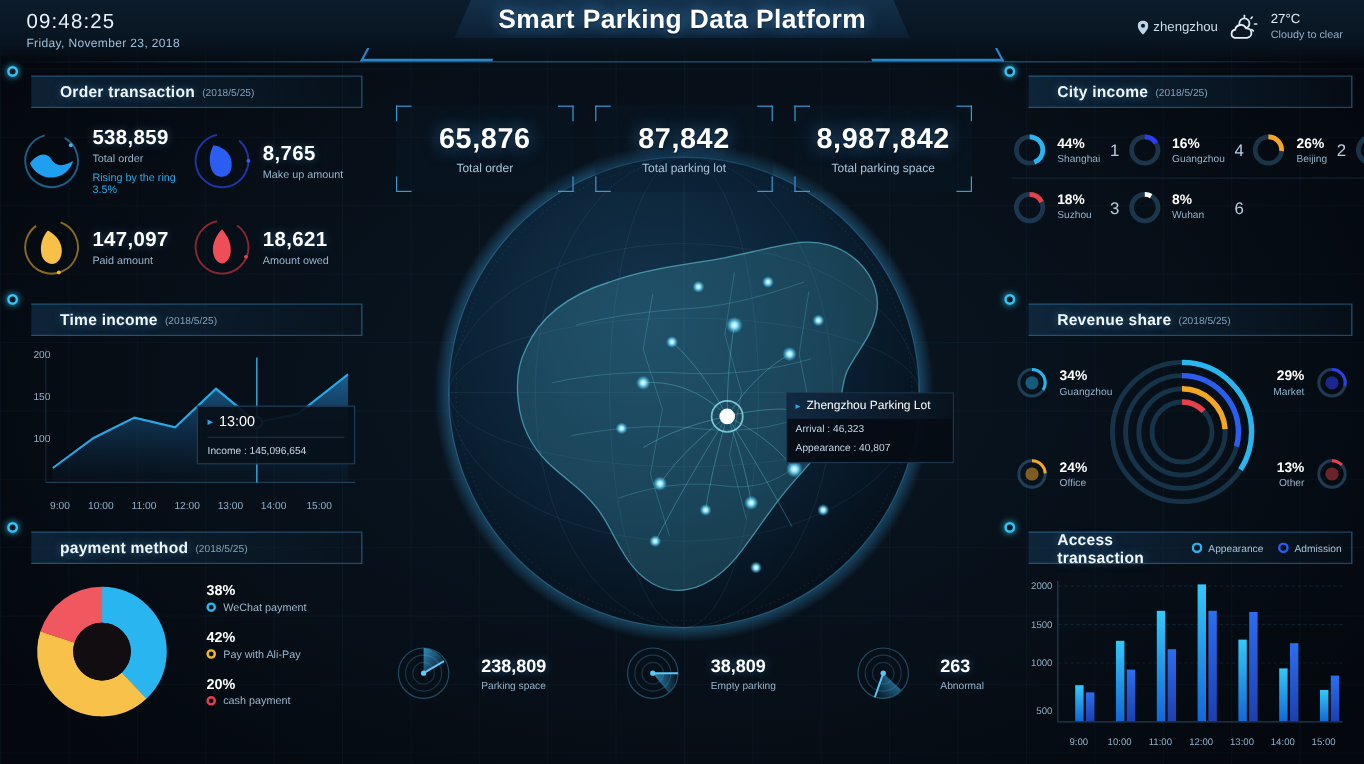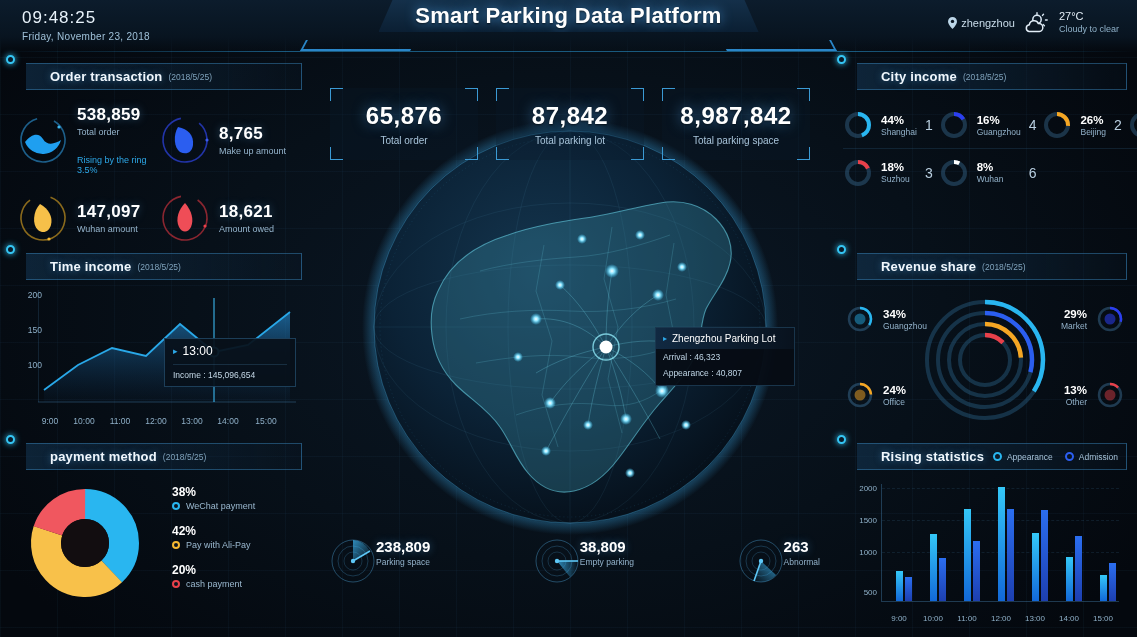--- a/index.html
+++ b/index.html
@@ -82,21 +82,21 @@
   .panel-head .pdate { font-size: 8.5px; color: #7fa2bb; margin-left: 6px; }
 
   
   #order-panel { left: 12px; top: 63px; width: 290px; }
   .order-grid { display: grid; grid-template-columns: 1fr 1fr; row-gap: 18px; margin-top: 15px; padding-left: 6px; }
   .stat { display: flex; align-items: center; gap: 9px; }
   .ringfig { position: relative; width: 50px; height: 50px; flex: 0 0 50px; }
   .stat .num { font-size: 17px; font-weight: bold; color: #fff; letter-spacing: .3px;
     text-shadow: 0 0 8px rgba(110,190,255,.35); }
   .stat .lbl { font-size: 9px; color: #95b4cc; margin-top: 2px; }
-  .stat .sub { font-size: 9px; color: #2da8e8; margin-top: 18px; }
+  .stat .sub { font-size: 9px; color: #2da8e8; margin-top: 6px; }
 
   
   #time-panel { left: 12px; top: 253px; width: 290px; }
   .linechart { position: relative; margin-top: 10px; width: 290px; height: 140px; }
   .axis-y { position: absolute; left: 0; top: 0; width: 30px; height: 110px; }
   .axis-y span { position: absolute; right: 0; font-size: 8.5px; color: #8fb0c8; }
   .axis-x { position: absolute; left: 26px; bottom: 0; width: 260px; height: 14px; }
   .axis-x span { position: absolute; font-size: 8.5px; color: #8fb0c8; transform: translateX(-50%); }
   .tooltip-line {
     position: absolute; background: rgba(8,16,26,.93); border: 1px solid rgba(70,150,205,.35);
@@ -139,21 +139,21 @@
   }
   .map-tooltip .mt-h {
     font-size: 10px; color: #fff; padding: 5px 7px; display: flex; align-items: center; gap: 5px;
     background: linear-gradient(90deg, rgba(18,44,70,.9), rgba(10,22,36,.6));
   }
   .map-tooltip .mt-h::before { content: "▸"; color: #2da8e8; font-size: 8px; }
   .map-tooltip .mt-r { font-size: 8.5px; color: #c0d6e6; padding: 3px 7px; }
   .map-tooltip .mt-r:last-child { padding-bottom: 7px; }
 
   .bottom-stats { position: absolute; left: 330px; top: 538px; width: 490px; display: flex; justify-content: space-between; z-index: 5; }
-  .bstat { display: flex; align-items: flex-start; gap: 0; }
+  .bstat { display: flex; align-items: center; gap: 25px; }
   .gauge { position: relative; width: 46px; height: 46px; flex: 0 0 46px; }
   .bstat .bv { font-size: 15px; font-weight: bold; color: #fff; text-shadow: 0 0 8px rgba(90,180,255,.4); }
   .bstat .bl { font-size: 8.5px; color: #93b2ca; margin-top: 2px; }
 
   
   #city-panel { left: 843px; top: 63px; width: 284px; }
   .city-grid { display: grid; grid-template-columns: 1fr 1fr 1fr 1fr; margin-top: 12px; }
   .city-row {
     display: flex; align-items: center; gap: 8px; height: 47px; padding-right: 6px;
     border-bottom: 1px solid rgba(58,120,165,.20);
@@ -472,21 +472,21 @@
       <div class="stat">
         <div class="ringfig">
           <svg width="50" height="50" viewBox="0 0 50 50">
             <circle cx="25" cy="25" r="22" fill="none" stroke="#8a6a1c" stroke-width="1.6" stroke-dasharray="116 22" transform="rotate(-70 25 25)"></circle>
             <circle cx="31" cy="46" r="1.6" fill="#f5b731"></circle>
             <path d="M22,11 C31,16 35,24 33,32 C31,39 25,41 20,37 C14,32 15,18 22,11 Z" fill="#f6c049"></path>
           </svg>
         </div>
         <div>
           <div class="num">147,097</div>
-          <div class="lbl">Wuhan amount</div>
+          <div class="lbl">Paid amount</div>
         </div>
       </div>
 
       <div class="stat">
         <div class="ringfig">
           <svg width="50" height="50" viewBox="0 0 50 50">
             <circle cx="25" cy="25" r="22" fill="none" stroke="#8a2630" stroke-width="1.6" stroke-dasharray="120 18" transform="rotate(-55 25 25)"></circle>
             <circle cx="45" cy="33" r="1.6" fill="#e8404a"></circle>
             <path d="M25,10 C32,18 34,27 31,34 C28,40 22,40 19,34 C15,26 19,16 25,10 Z" fill="#ef4d57"></path>
           </svg>
@@ -749,21 +749,21 @@
           <div class="rp">13%</div>
           <div class="rn">Other</div>
         </div>
       </div>
     </div>
   </div>
 
   <div class="panel" id="acc-panel">
     <div class="panel-head">
       <span class="dot"></span>
-      <span class="ptitle">Rising statistics</span>
+      <span class="ptitle">Access transaction</span>
       <div class="acc-legend">
         <div class="le">
           <svg width="9" height="9" viewBox="0 0 9 9">
             <circle cx="4.5" cy="4.5" r="3.5" fill="none" stroke="#29b6f0" stroke-width="2"></circle>
           </svg>
           <span>Appearance</span>
         </div>
         <div class="le">
           <svg width="9" height="9" viewBox="0 0 9 9">
             <circle cx="4.5" cy="4.5" r="3.5" fill="none" stroke="#2b5ef0" stroke-width="2"></circle>

